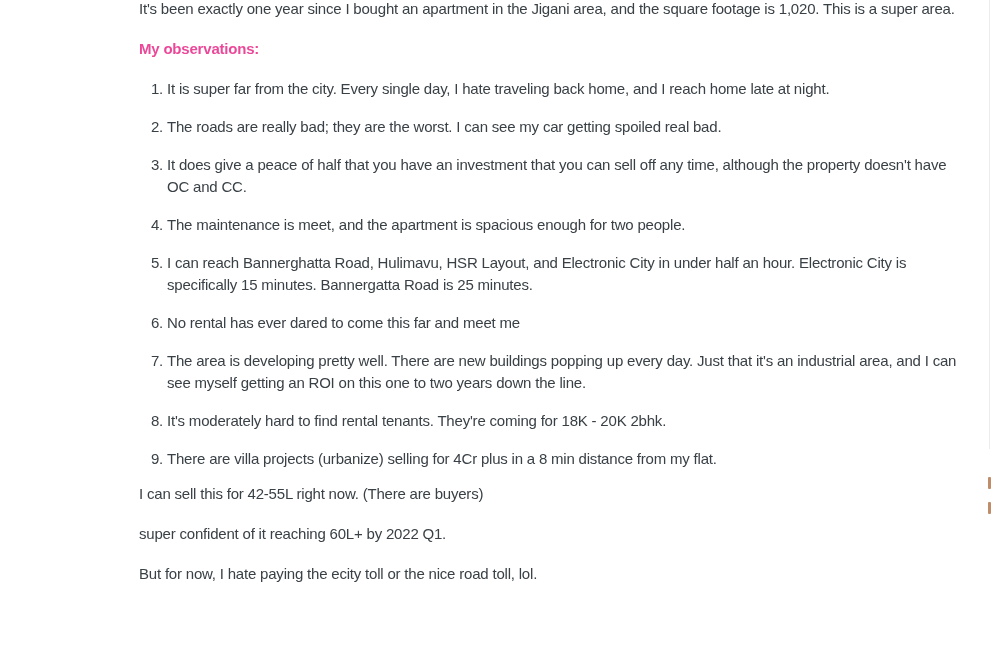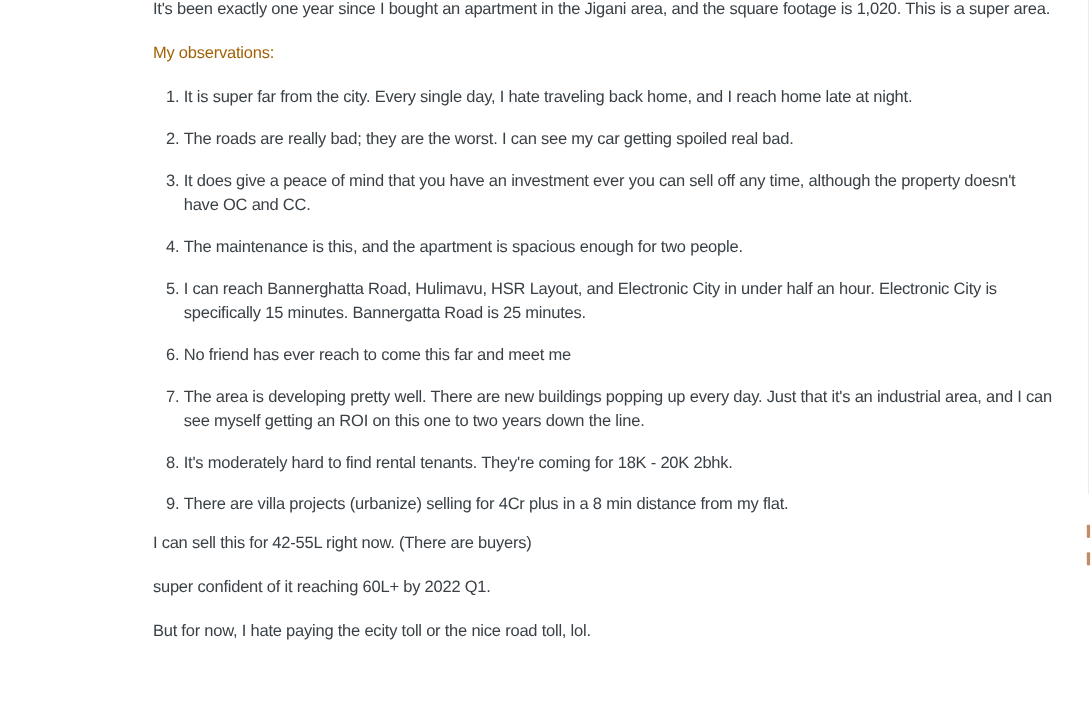--- a/index.html
+++ b/index.html
@@ -21,22 +21,22 @@
     width: 818px;
     color: #3a4146;
     font-size: 15px;
     line-height: 22px;
     letter-spacing: -0.2px;
   }
   .post-body p {
     margin: 0 0 18px 0;
   }
   .observations-heading {
-    font-weight: 400;
-    color: #a16207;
+    font-weight: 700;
+    color: #ec4899;
   }
   ol.observations {
     margin: 0 0 13px 0;
     padding: 0 0 0 28px;
   }
   ol.observations li {
     margin: 16px 0 5px 0;
   }
   .edge-divider {
     position: absolute;
@@ -59,24 +59,24 @@
 </style>
 </head>
 <body>
 
 <div class="post-body">
   <p>It's been exactly one year since I bought an apartment in the Jigani area, and the square footage is 1,020. This is a super area.</p>
   <p class="observations-heading">My observations:</p>
   <ol class="observations">
     <li>It is super far from the city. Every single day, I hate traveling back home, and I reach home late at night.</li>
     <li>The roads are really bad; they are the worst. I can see my car getting spoiled real bad.</li>
-    <li>It does give a peace of mind that you have an investment ever you can sell off any time, although the property doesn't have OC and CC.</li>
-    <li>The maintenance is this, and the apartment is spacious enough for two people.</li>
+    <li>It does give a peace of half that you have an investment that you can sell off any time, although the property doesn't have OC and CC.</li>
+    <li>The maintenance is meet, and the apartment is spacious enough for two people.</li>
     <li>I can reach Bannerghatta Road, Hulimavu, HSR Layout, and Electronic City in under half an hour. Electronic City is specifically 15 minutes. Bannergatta Road is 25 minutes.</li>
-    <li>No friend has ever reach to come this far and meet me</li>
+    <li>No rental has ever dared to come this far and meet me</li>
     <li>The area is developing pretty well. There are new buildings popping up every day. Just that it's an industrial area, and I can see myself getting an ROI on this one to two years down the line.</li>
     <li>It's moderately hard to find rental tenants. They're coming for 18K - 20K 2bhk.</li>
     <li>There are villa projects (urbanize) selling for 4Cr plus in a 8 min distance from my flat.</li>
   </ol>
   <p>I can sell this for 42-55L right now. (There are buyers)</p>
   <p>super confident of it reaching 60L+ by 2022 Q1.</p>
   <p>But for now, I hate paying the ecity toll or the nice road toll, lol.</p>
 </div>
 
 <div class="edge-divider"></div>

